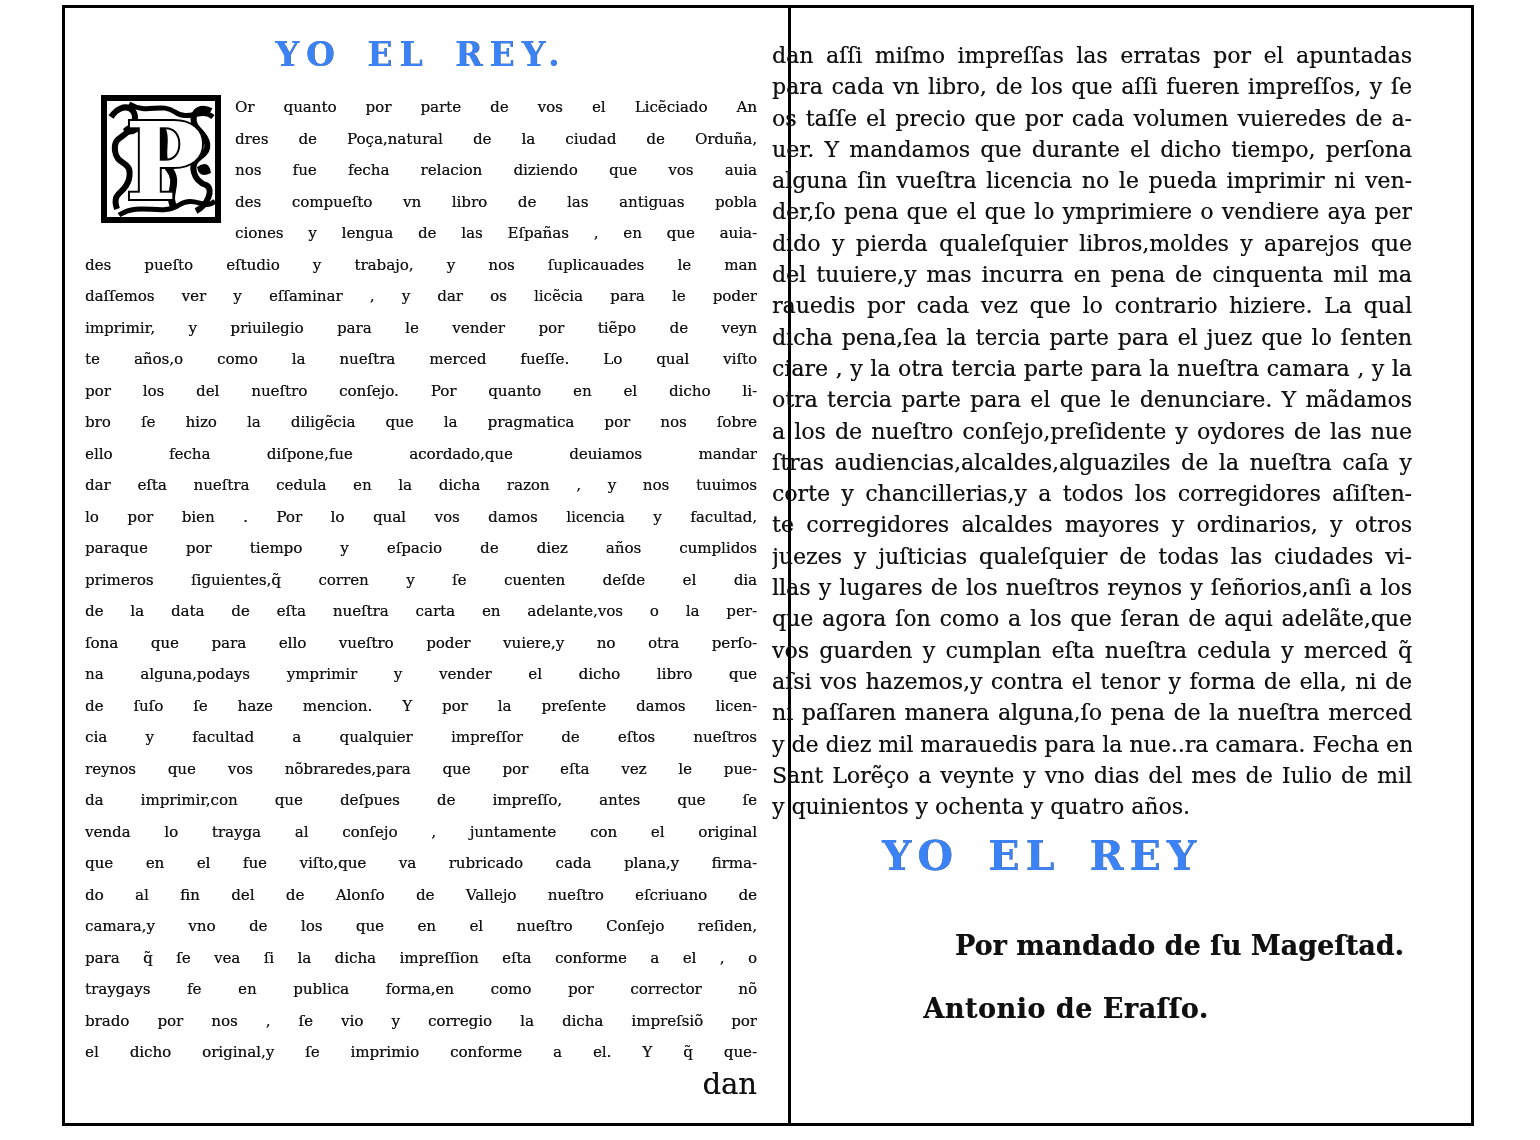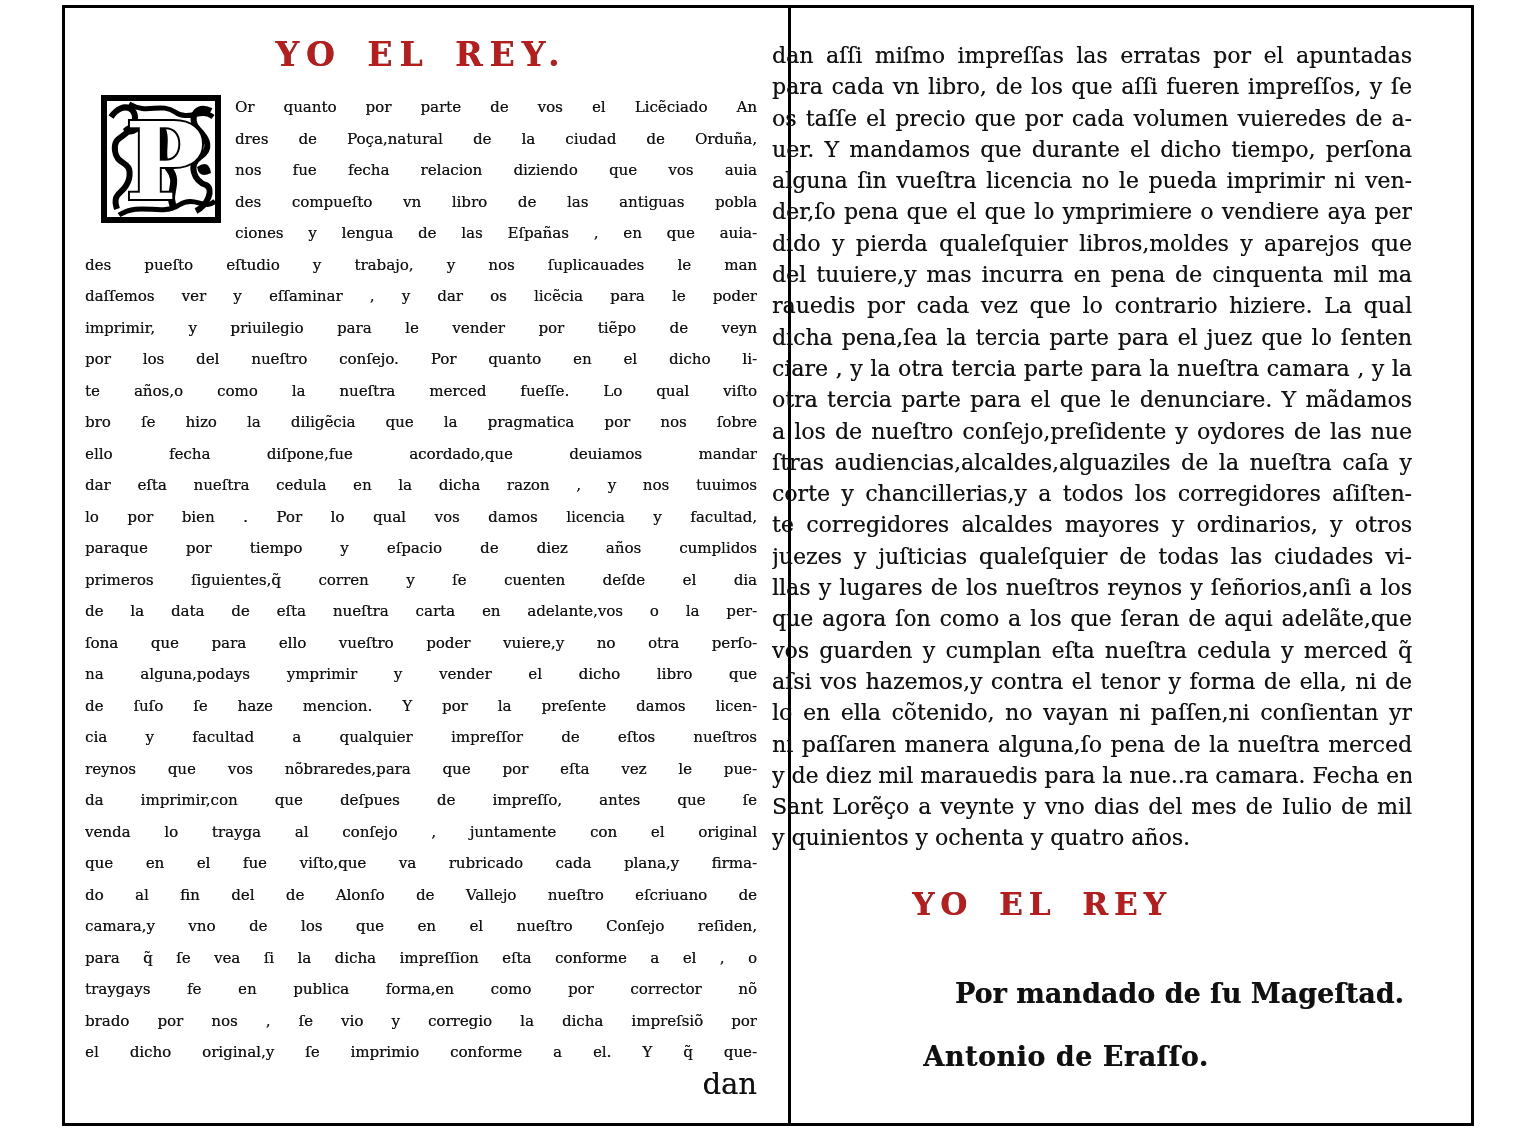--- a/index.html
+++ b/index.html
@@ -19,25 +19,25 @@
   .divider {
     position: absolute; left: 788px; top: 5px;
     width: 3px; height: 1121px; background: #000;
   }
   .col { position: absolute; }
   .col-left  { left: 85px;  top: 34px; width: 672px; }
   .col-right { left: 772px; top: 34px; width: 640px; }
 
   .heading {
     margin: 0; text-align: center;
-    font-weight: bold; color: #b91c1c;
+    font-weight: bold; color: #3b82f6;
     text-shadow: 0.3px 0.3px 0.5px rgba(0,0,0,.65);
   }
   .heading-left  { font-size: 33px; line-height: 42px; letter-spacing: 7px; word-spacing: 7px; margin-bottom: 16px; }
-  .heading-right { font-size: 31px; line-height: 36px; letter-spacing: 6px; word-spacing: 9px; margin-top: 32px; padding-right: 100px; }
+  .heading-right { font-size: 41px; line-height: 36px; letter-spacing: 6px; word-spacing: 9px; margin-top: 16px; padding-right: 100px; }
 
   .line {
     white-space: nowrap;
     overflow: hidden;
     text-align: justify;
     text-align-last: justify;
     text-shadow: 0.3px 0.3px 0.45px rgba(0,0,0,.6);
   }
   .left-lines .line  { font-size: 15px; line-height: 31.5px; }
   .right-lines       { padding-top: 6px; }
@@ -96,22 +96,22 @@
 
     <div class="left-lines">
         <div class="line">Or quanto por parte de vos el Licẽciado An</div>
         <div class="line">dres de Poça,natural de la ciudad de Orduña,</div>
         <div class="line">nos fue fecha relacion diziendo que vos auia</div>
         <div class="line">des compueſto vn libro de las antiguas pobla</div>
         <div class="line">ciones y lengua de las Eſpañas , en que auia-</div>
         <div class="line">des pueſto eſtudio y trabajo, y nos ſuplicauades le man</div>
         <div class="line">daſſemos ver y eſſaminar , y dar os licẽcia para le poder</div>
         <div class="line">imprimir, y priuilegio para le vender por tiẽpo de veyn</div>
+        <div class="line">te años,o como la nueſtra merced fueſſe. Lo qual viſto</div>
         <div class="line">por los del nueſtro conſejo. Por quanto en el dicho li-</div>
-        <div class="line">te años,o como la nueſtra merced fueſſe. Lo qual viſto</div>
         <div class="line">bro ſe hizo la diligẽcia que la pragmatica por nos ſobre</div>
         <div class="line">ello fecha diſpone,fue acordado,que deuiamos mandar</div>
         <div class="line">dar eſta nueſtra cedula en la dicha razon , y nos tuuimos</div>
         <div class="line">lo por bien . Por lo qual vos damos licencia y facultad,</div>
         <div class="line">paraque por tiempo y eſpacio de diez años cumplidos</div>
         <div class="line">primeros ſiguientes,q̃ corren y ſe cuenten deſde el dia</div>
         <div class="line">de la data de eſta nueſtra carta en adelante,vos o la per-</div>
         <div class="line">ſona que para ello vueſtro poder vuiere,y no otra perſo-</div>
         <div class="line">na alguna,podays ymprimir y vender el dicho libro que</div>
         <div class="line">de ſuſo ſe haze mencion. Y por la preſente damos licen-</div>
@@ -148,21 +148,20 @@
       <div class="line">otra tercia parte para el que le denunciare. Y mãdamos</div>
       <div class="line">a los de nueſtro conſejo,preſidente y oydores de las nue</div>
       <div class="line">ſtras audiencias,alcaldes,alguaziles de la nueſtra caſa y</div>
       <div class="line">corte y chancillerias,y a todos los corregidores aſiſten-</div>
       <div class="line">te corregidores alcaldes mayores y ordinarios, y otros</div>
       <div class="line">juezes y juſticias qualeſquier de todas las ciudades vi-</div>
       <div class="line">llas y lugares de los nueſtros reynos y ſeñorios,anſi a los</div>
       <div class="line">que agora ſon como a los que ſeran de aqui adelãte,que</div>
       <div class="line">vos guarden y cumplan eſta nueſtra cedula y merced q̃</div>
       <div class="line">aſsi vos hazemos,y contra el tenor y forma de ella, ni de</div>
-      <div class="line">lo en ella cõtenido, no vayan ni paſſen,ni conſientan yr</div>
       <div class="line">ni paſſaren manera alguna,ſo pena de la nueſtra merced</div>
       <div class="line">y de diez mil marauedis para la nue..ra camara. Fecha en</div>
       <div class="line">Sant Lorẽço a veynte y vno dias del mes de Iulio de mil</div>
       <div class="line">y quinientos y ochenta y quatro años.</div>
     </div>
 
   <h1 class="heading heading-right">YO EL REY</h1>
 
   <div class="byline">Por mandado de ſu Mageſtad.</div>
 

